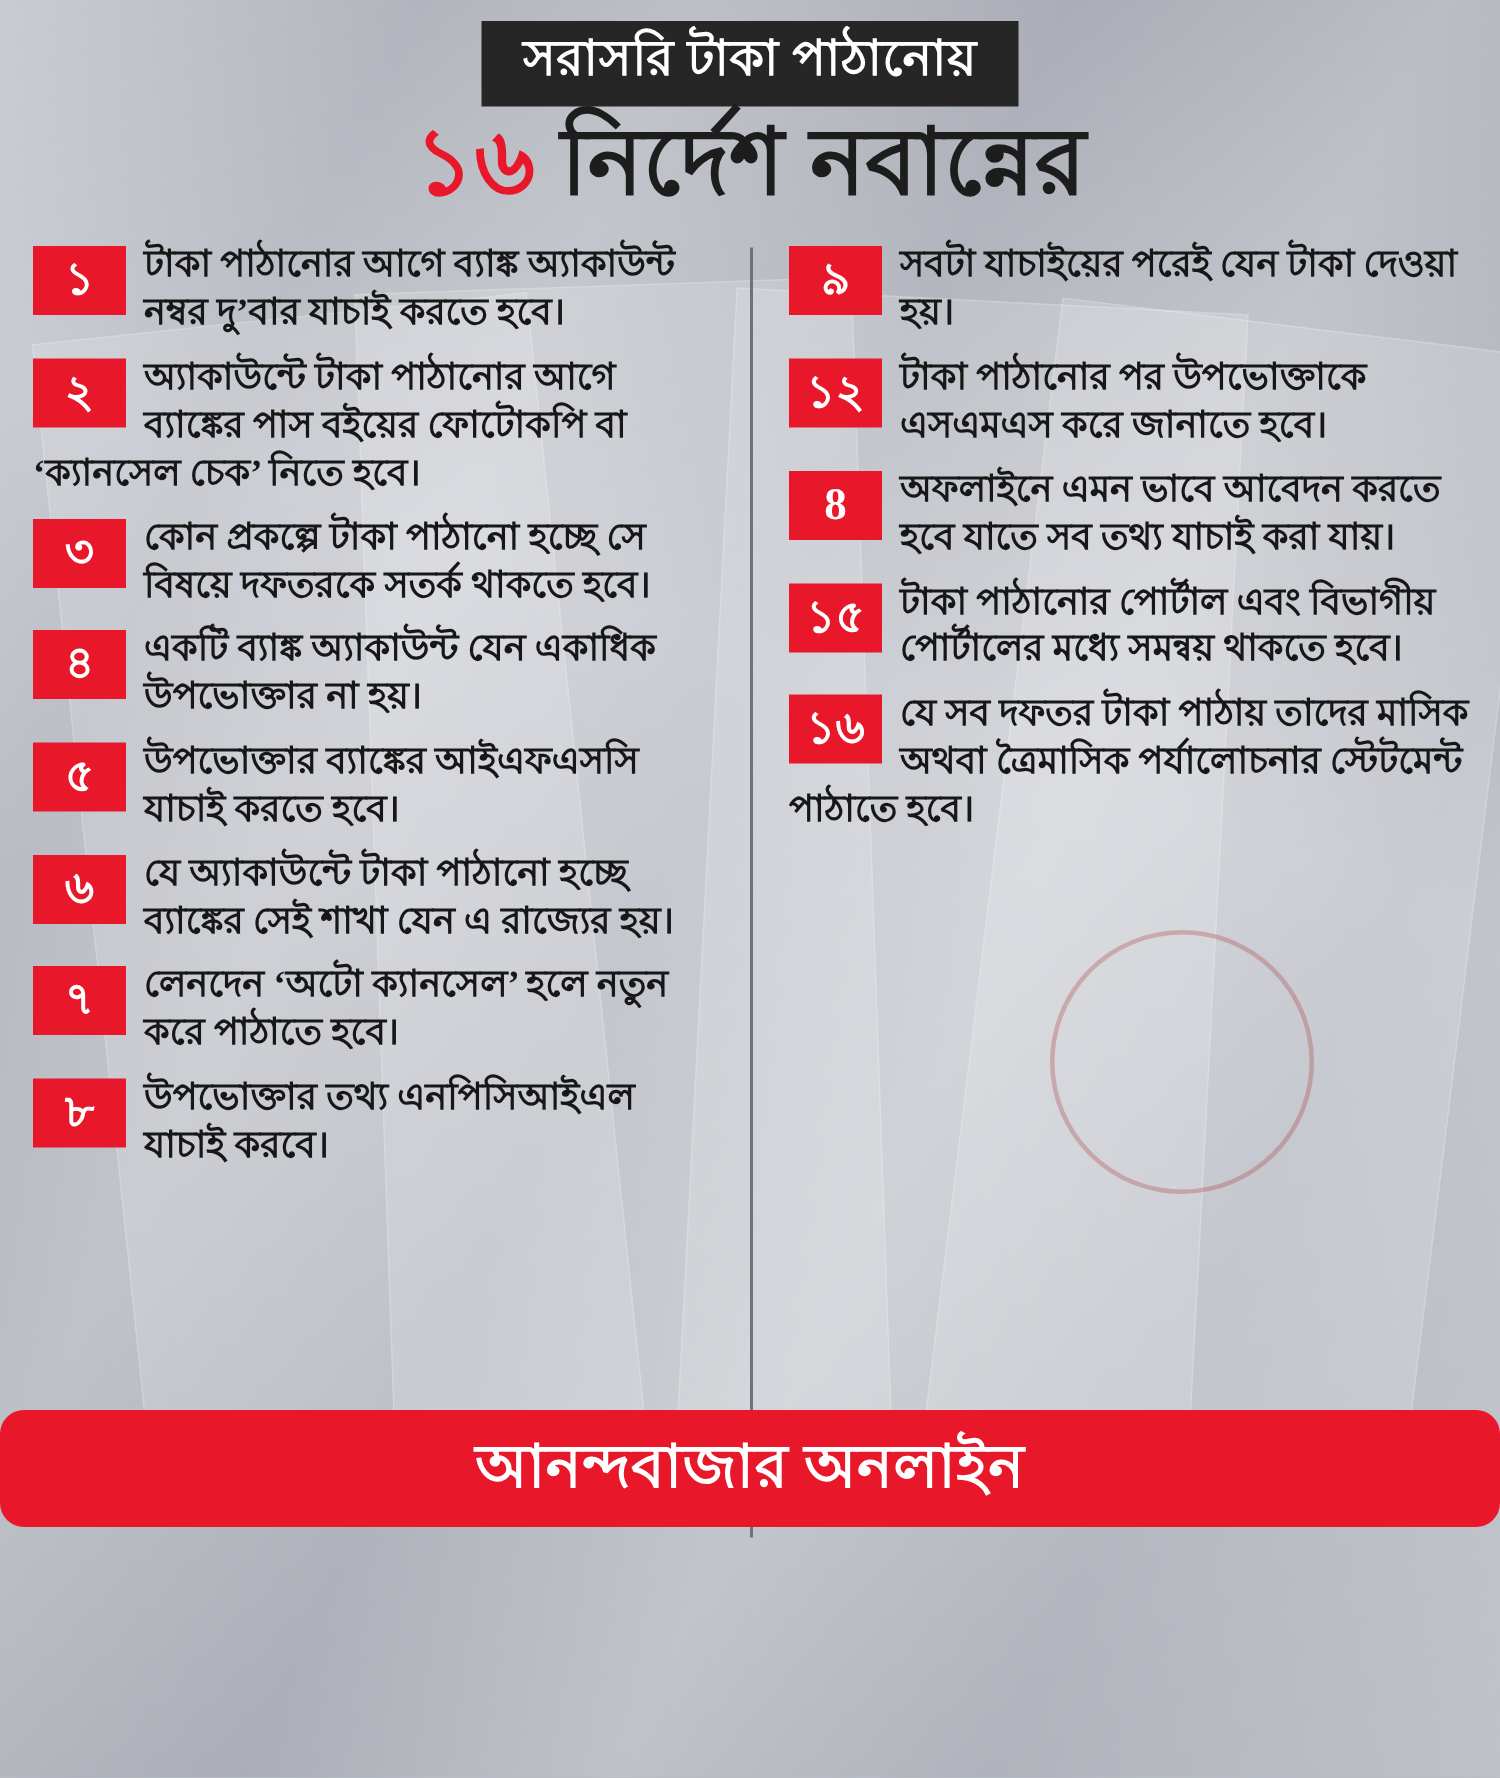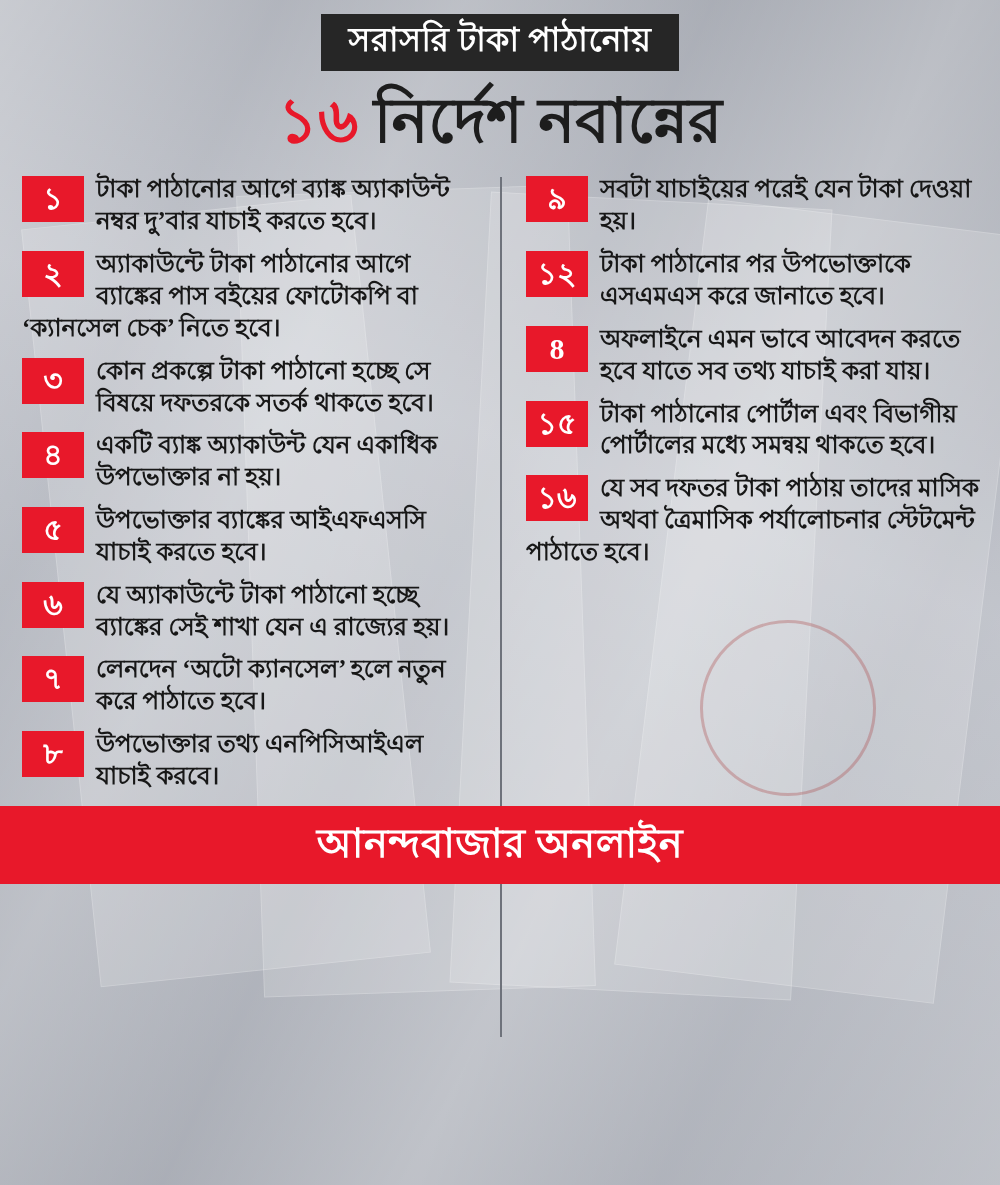--- a/index.html
+++ b/index.html
@@ -40,43 +40,43 @@
     border: 3px solid rgba(170,60,60,0.30);
     border-radius: 50%;
     z-index: 0;
   }
   .bg-s1 { left: 700px; top: 620px; width: 170px; height: 170px; transform: rotate(-12deg); }
 
   .wrap {
     position: relative;
     z-index: 2;
     width: 1000px;
-    height: 884px;
+    height: 1018px;
     box-sizing: border-box;
   }
 
   
   .header {
     padding-top: 14px;
     text-align: center;
   }
   .kicker {
     display: inline-block;
     background: #262626;
     color: #ffffff;
     font-family: "Liberation Serif", serif;
     font-weight: bold;
     font-size: 33px;
     line-height: 1.25;
     padding: 6px 28px 10px 28px;
     letter-spacing: 0.5px;
   }
   .title {
-    margin-top: 16px;
-    font-family: Liberation Serif, serif;
+    margin-top: 4px;
+    font-family: Liberation Sans, sans-serif;
     font-weight: bold;
     font-size: 62px;
     line-height: 1.1;
     color: #1d1d1d;
     letter-spacing: 0px;
   }
   .title .num {
     color: #e8182a;
   }
 
@@ -141,20 +141,21 @@
     position: absolute;
     left: 0;
     right: 0;
     bottom: 0;
     height: 78px;
     background: #e8182a;
     display: flex;
     align-items: center;
     justify-content: center;
     z-index: 3;
+    border-radius: 16px;
   }
   .footer-text {
     color: #ffffff;
     font-family: "Liberation Serif", serif;
     font-weight: bold;
     font-size: 40px;
     letter-spacing: 0.5px;
   }
 </style>
 </head>

